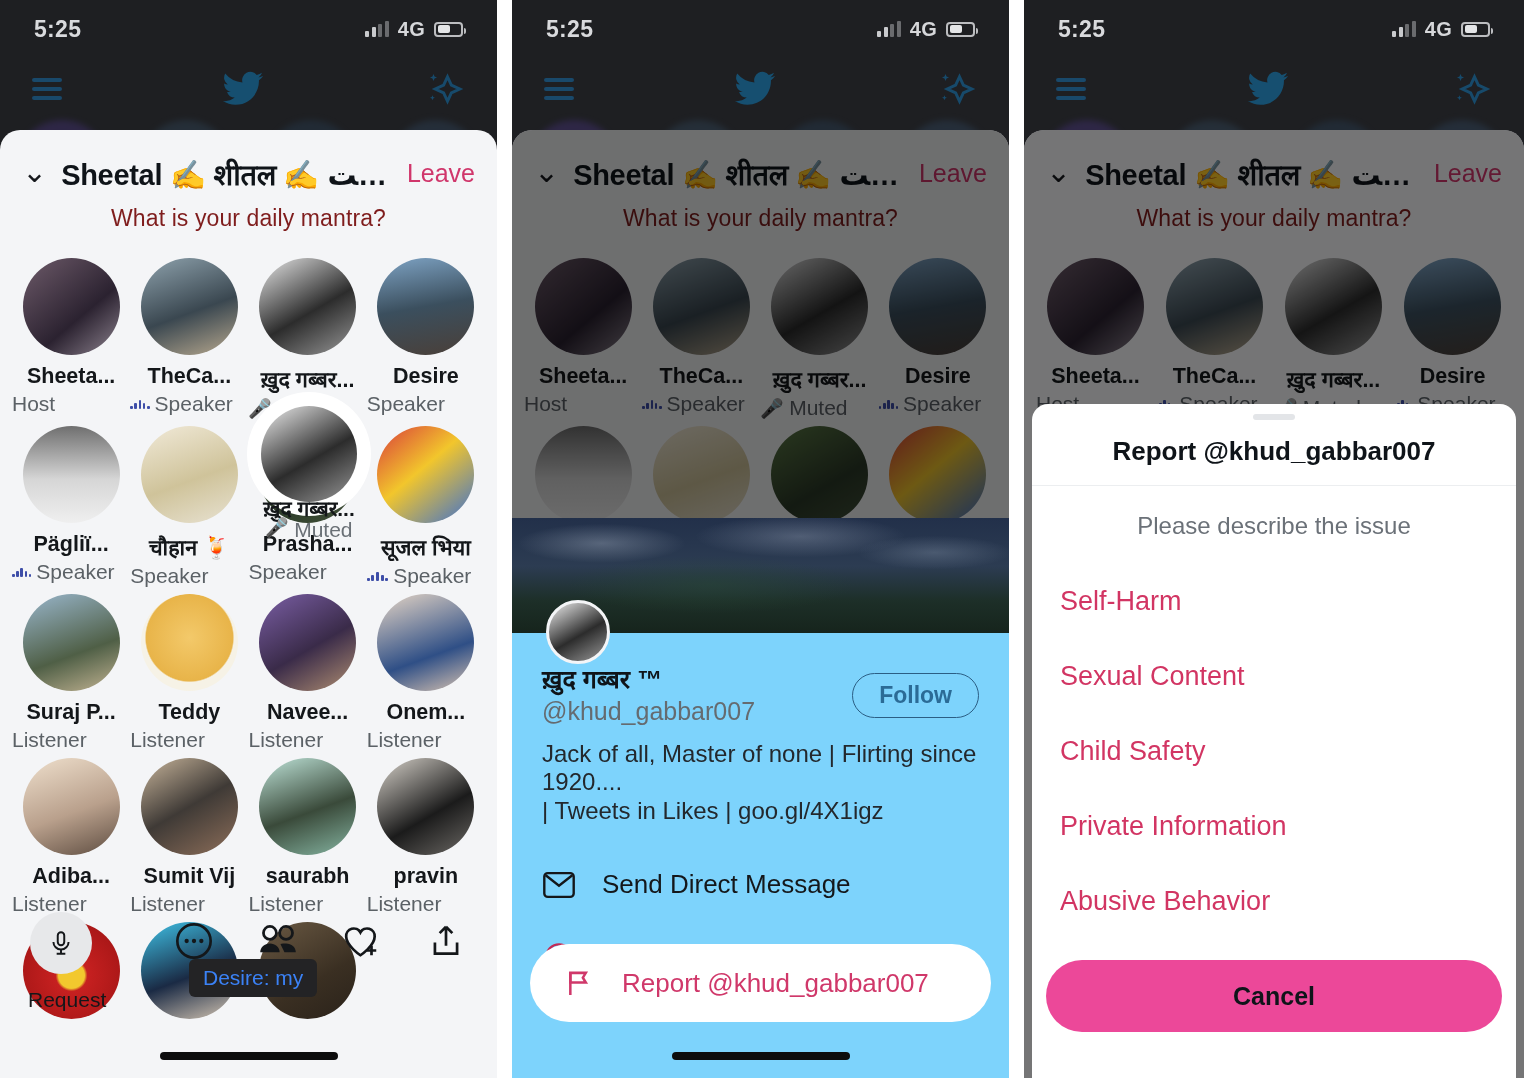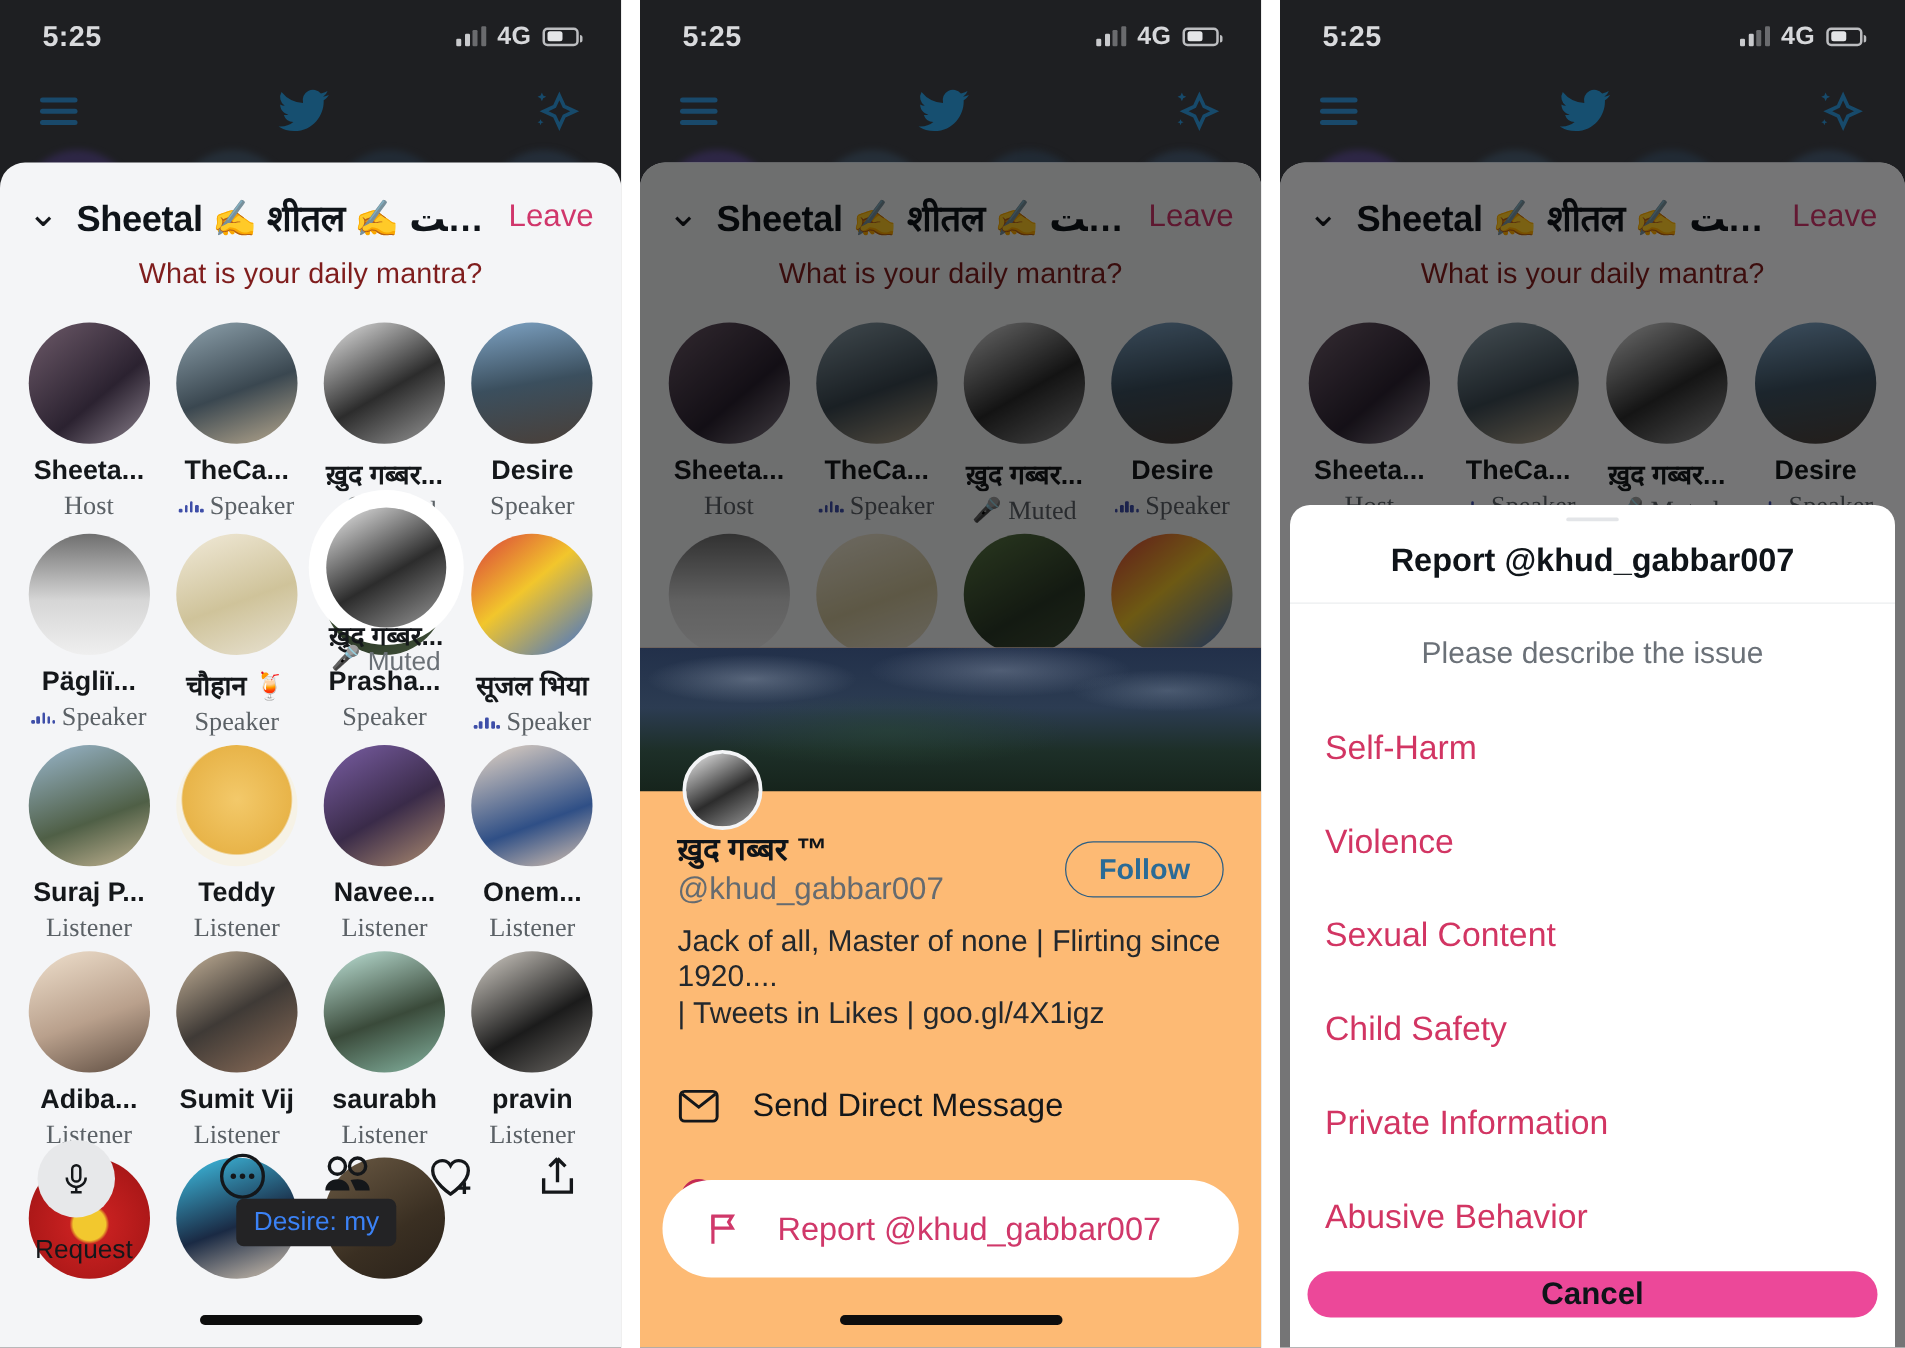--- a/index.html
+++ b/index.html
@@ -77,22 +77,22 @@
   .mantra { text-align:center; font-size:23px; color:#7f1d1d; margin-top:12px; letter-spacing:.1px;}
 
   
   .grid { display:grid; grid-template-columns: repeat(4, 1fr); padding: 26px 12px 0 12px;
           row-gap: 6px; }
   .person { text-align:center; }
   .pav { width:97px; height:97px; border-radius:50%; margin:0 auto 9px auto; overflow:hidden;
          background:#8a8f96; position:relative; }
   .pname { font-size:21.5px; font-weight:700; color:#14171a; white-space:nowrap; overflow:hidden;
            text-overflow:ellipsis; padding: 0 4px;}
-  .prole { font-size:21px; color:#5b6166; margin-top:3px; display:flex; justify-content:center;
-           align-items:center; gap:5px;font-family:Liberation Serif, serif; }
+  .prole { font-size:21px; color:#5b6166; margin-top:3px; display:flex; justify-content:flex-start;
+           align-items:center; gap:5px; }
   .wave { display:inline-flex; align-items:flex-end; gap:1.6px; height:10px; }
   .wave b { width:2.6px; background:#3e4ea8; border-radius:1px; display:block; }
   .wave b:nth-child(1){height:3px}.wave b:nth-child(2){height:6px}
   .wave b:nth-child(3){height:9px}.wave b:nth-child(4){height:6px}.wave b:nth-child(5){height:3px}
   .wave.big b{width:3px}
   .muteglyph { color:#d83a63; font-size:19px; line-height:1; }
 
   
   .spotlight { position:absolute; left:247px; top:262px; width:124px; height:124px; border-radius:50%;
                background:#ffffff; z-index:40; display:flex; align-items:center; justify-content:center;
@@ -114,21 +114,21 @@
   .mic-btn { width:62px; height:62px; border-radius:50%; background:#e7e8ea; display:flex;
              align-items:center; justify-content:center; margin:0 auto; }
   .mic-lbl { font-size:21px; color:#14171a; margin-top:14px; }
   .tools { margin-left:auto; display:flex; align-items:center; gap:38px; padding-top:6px; }
   .tool { width:46px; height:46px; display:flex; align-items:center; justify-content:center; }
 
   .homebar { position:absolute; left:50%; transform:translateX(-50%); bottom:18px;
              width:178px; height:8px; background:#0d0d0d; border-radius:5px; }
 
   
-  .profile-card { position:absolute; left:0; right:0; top:518px; bottom:0; background:#fdba74; }
+  .profile-card { position:absolute; left:0; right:0; top:518px; bottom:0; background:#7dd3fc; }
   .banner { height:115px; background:linear-gradient(#22304a 0%, #2c3c52 42%, #1d2f28 72%, #16241c 100%); position:relative; }
   .banner .cloud { position:absolute; inset:0;
       background:
         radial-gradient(ellipse 120px 28px at 18% 22%, rgba(200,210,225,.30), transparent 70%),
         radial-gradient(ellipse 150px 30px at 58% 16%, rgba(190,200,218,.28), transparent 70%),
         radial-gradient(ellipse 110px 24px at 85% 30%, rgba(180,195,215,.24), transparent 70%),
         radial-gradient(ellipse 200px 40px at 40% 58%, rgba(40,70,55,.55), transparent 72%);
   }
   .pf-avatar { position:absolute; left:34px; top:82px; width:64px; height:64px; border-radius:50%;
                background:#d3d3d3; border:3px solid #f4f5f7; overflow:hidden; z-index:3;}
@@ -699,21 +699,20 @@
         </div>
       </div>
     </div>
 
     <div class="action-sheet">
       <div class="grabber"></div>
       <div class="as-title">Report @khud_gabbar007</div>
       <div class="as-sub">Please describe the issue</div>
       <div class="as-list">
         <div class="as-item">Self-Harm</div>
-        <div class="as-item">Violence</div>
         <div class="as-item">Sexual Content</div>
         <div class="as-item">Child Safety</div>
         <div class="as-item">Private Information</div>
         <div class="as-item">Abusive Behavior</div>
       </div>
       <div class="cancel-btn">Cancel</div>
       <div style="height:46px"></div>
     </div>
 
     <div class="homebar"></div>

